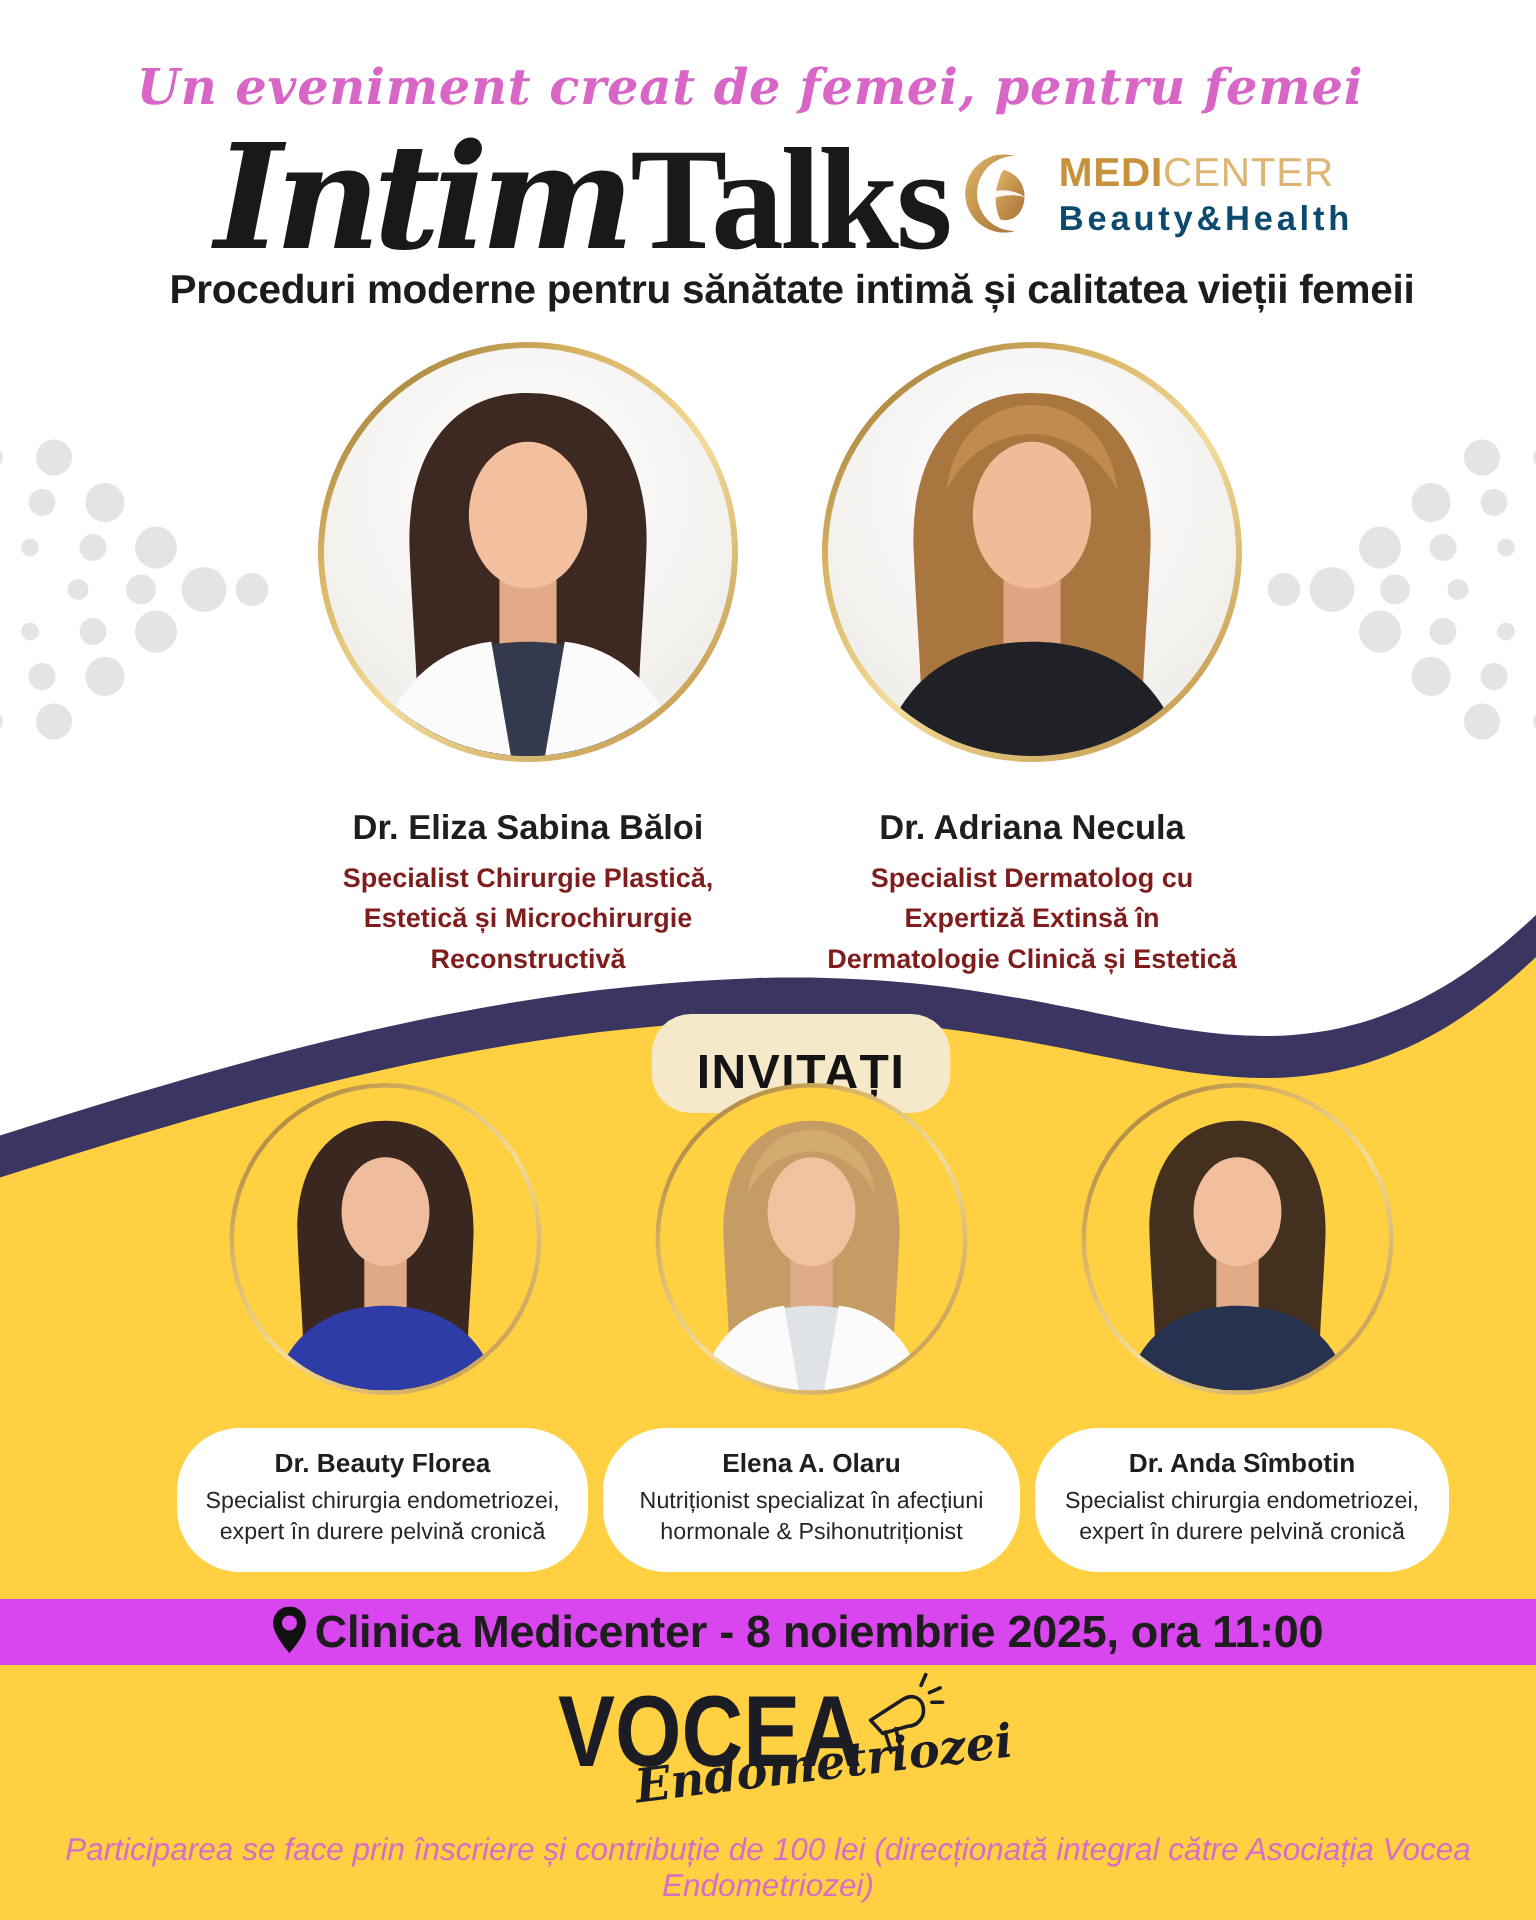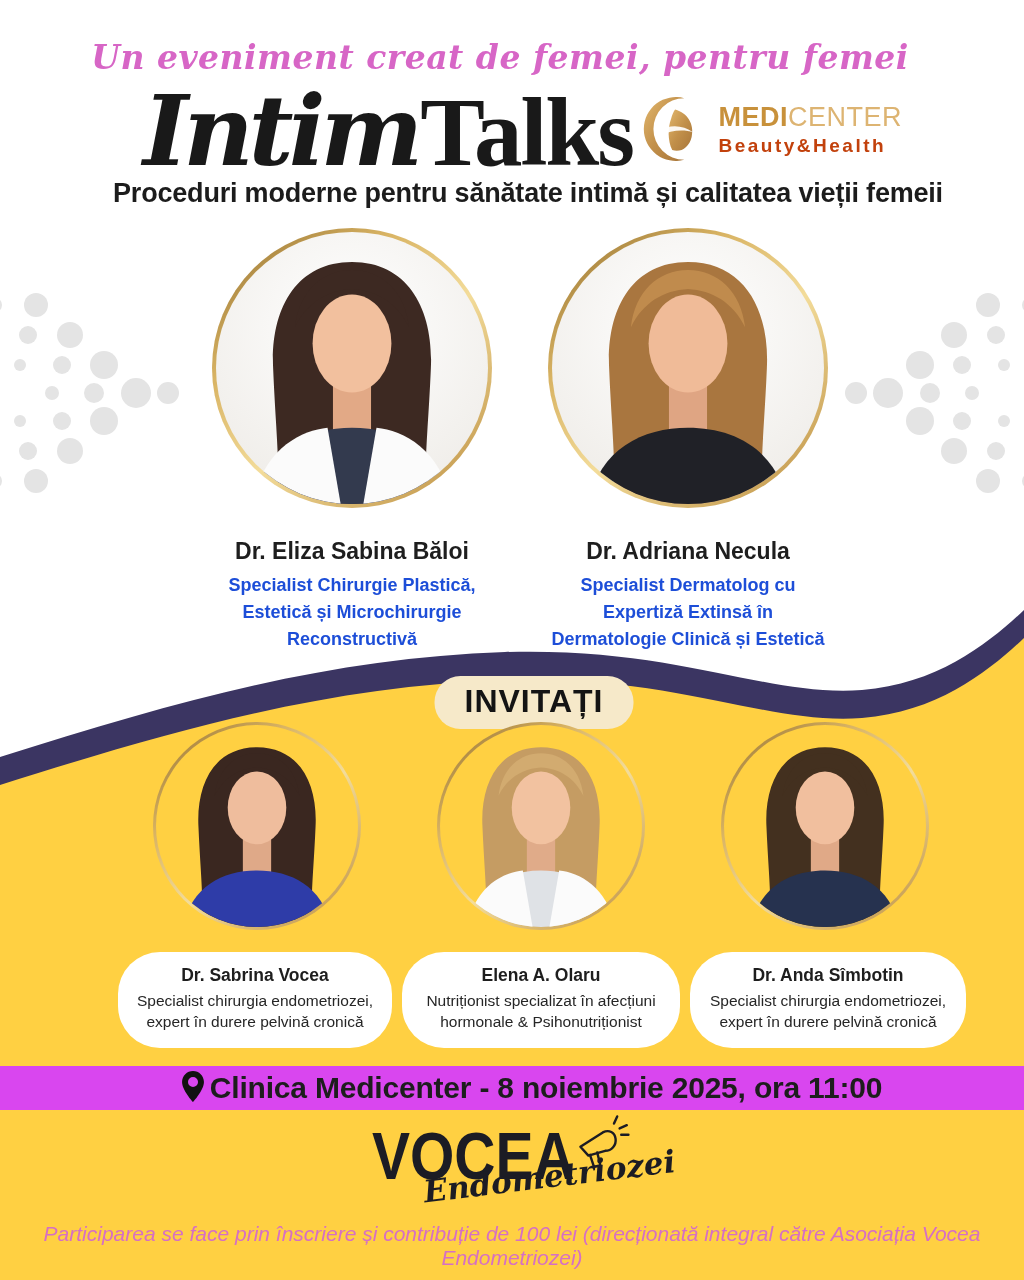--- a/index.html
+++ b/index.html
@@ -24,21 +24,21 @@
   }
   .title-serif {
     font-family:"Liberation Serif", serif; font-weight:700;
     font-size:97px; letter-spacing:-2px;
   }
   .brand { top:92px; left:642px; width:260px; display:flex; align-items:center; gap:8px; }
   .brand-text { line-height:1; }
   .brand-line1 { font-size:27px; letter-spacing:.5px; }
   .brand-medi { color:#c8913b; font-weight:700;text-align:center; }
   .brand-center { color:#ddb472; font-weight:400;text-align:right; }
-  .brand-line2 { margin-top:5px; font-size:19px; font-weight:700; color:#c2410c; letter-spacing:2.5px; }
+  .brand-line2 { margin-top:5px; font-size:23px; font-weight:700; color:#0c4a6e; letter-spacing:2.5px; }
   .subtitle {
     top:178px; left:0; width:1024px; text-align:center;
     font-size:27px; font-weight:800; color:#1c1c1c; letter-spacing:-.2px;margin-left:16px;
   }
 
   
   .ring { border-radius:50%; background:linear-gradient(140deg,#8f6b2c 0%,#d9b464 30%,#f3dc9a 55%,#b98a3c 100%); }
   .ring-inner { border-radius:50%; overflow:hidden; width:100%; height:100%; }
   .speaker-ring { width:280px; height:280px; padding:4px; }
   .speaker-ring .ring-inner { background:radial-gradient(circle at 50% 35%, #ffffff 0%, #ece9e4 100%); }
@@ -48,26 +48,26 @@
 
   .p-eliza   { --hair:#3d2922; --top:#333a4e; --coat:#fbfbfb; --skin:#f2c09e; --skin-d:#e2a986; }
   .p-adriana { --hair:#a9763f; --hair-f:#c08b4d; --top:#202127; --skin:#f0bb98; --skin-d:#dfa583; }
   .p-sabrina { --hair:#3a2720; --top:#2e3ca8; --skin:#efbd9d; --skin-d:#dfa988; }
   .p-elena   { --hair:#c59c63; --hair-f:#d2ab70; --top:#dfe2e6; --coat:#fbfbfb; --skin:#f2c2a0; --skin-d:#e0ab89; }
   .p-anda    { --hair:#43301f; --top:#26324f; --skin:#f1bf9e; --skin-d:#e0a987; }
 
   .speaker { width:320px; text-align:center; }
   .speaker .ring { margin:0 auto; }
   .speaker-name { margin-top:30px; font-size:23px; font-weight:700; color:#1e1e1e; }
-  .speaker-role { margin-top:7px; font-size:18px; font-weight:700; color:#1d4ed8; line-height:1.5; white-space:pre-line; }
+  .speaker-role { margin-top:7px; font-size:18px; font-weight:700; color:#7f1d1d; line-height:1.5; white-space:pre-line; }
 
   
   .badge {
     top:676px; left:534px; transform:translateX(-50%);
-    background:#f6e9c9; border-radius:26px; padding:7px 30px 9px;
+    background:#f6e9c9; border-radius:26px; padding:20px 30px 9px;
     font-size:32px; font-weight:800; color:#141414; letter-spacing:1px;
   }
   .guest-card {
     background:#ffffff; border-radius:42px; text-align:center;
     padding:13px 12px 15px; color:#1e1e1e;
   }
   .guest-name { font-size:17.5px; font-weight:700; }
   .guest-role { margin-top:4px; font-size:15.5px; font-weight:400; line-height:1.38; color:#262626; }
 
   
@@ -221,21 +221,21 @@
   </div>
   <div class="layer ring guest-ring" style="top:722px; left:721px;">
     <div class="ring-inner">
         <svg class="avatar p-anda" viewBox="0 0 100 100">
           <use href="#person"></use>
         </svg>
       </div>
   </div>
 
   <div class="layer guest-card" style="top:952px; left:118px; width:274px;">
-    <div class="guest-name">Dr. Sabrina Vocea</div>
+    <div class="guest-name">Dr. Beauty Florea</div>
     <div class="guest-role">Specialist chirurgia endometriozei, expert în durere pelvină cronică</div>
   </div>
   <div class="layer guest-card" style="top:952px; left:402px; width:278px;">
     <div class="guest-name">Elena A. Olaru</div>
     <div class="guest-role">Nutriționist specializat în afecțiuni hormonale &amp; Psihonutriționist</div>
   </div>
   <div class="layer guest-card" style="top:952px; left:690px; width:276px;">
     <div class="guest-name">Dr. Anda Sîmbotin</div>
     <div class="guest-role">Specialist chirurgia endometriozei, expert în durere pelvină cronică</div>
   </div>

